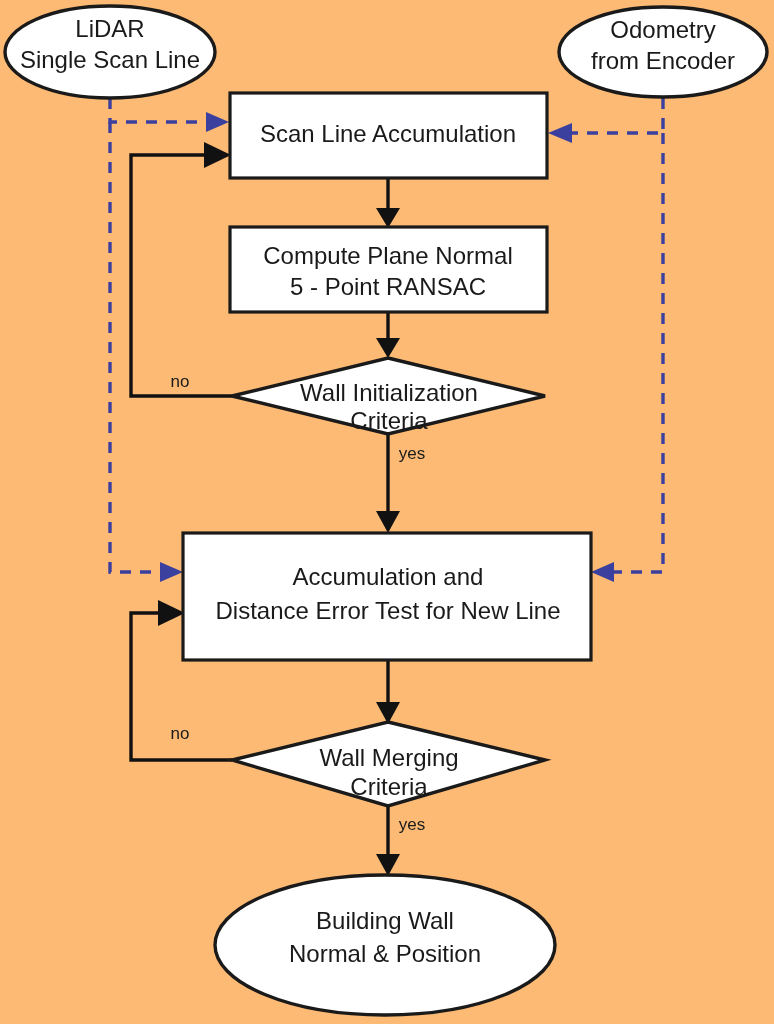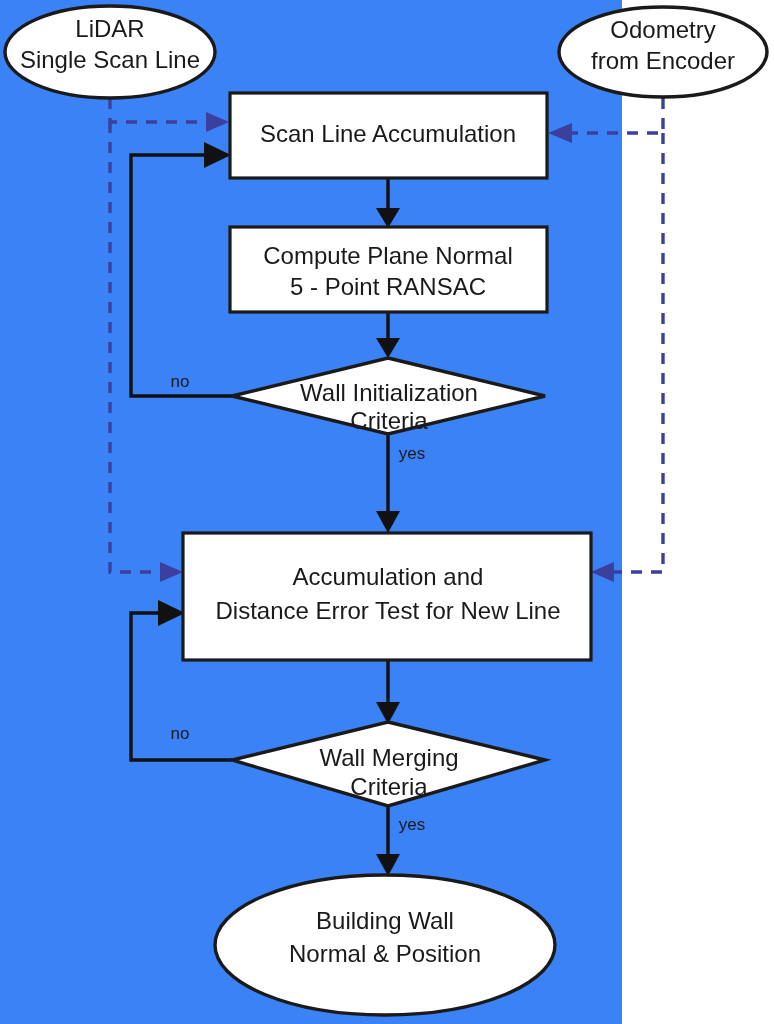--- a/index.html
+++ b/index.html
@@ -8,23 +8,23 @@
     background: #ffffff;
   }
   body {
     width: 774px;
     height: 1024px;
     overflow: hidden;
     font-family: "Liberation Sans", sans-serif;
   }
   #flow-root {
     position: relative;
-    width: 622px;
+    width: 774px;
     height: 1024px;
-    background: #3b82f6;
+    background: #fdba74;
   }
   svg#flow-svg {
     display: block;
     width: 774px;
     height: 1024px;
   }
   .node-shape {
     fill: #ffffff;
     stroke: #1a1a1a;
     stroke-width: 3.2;

